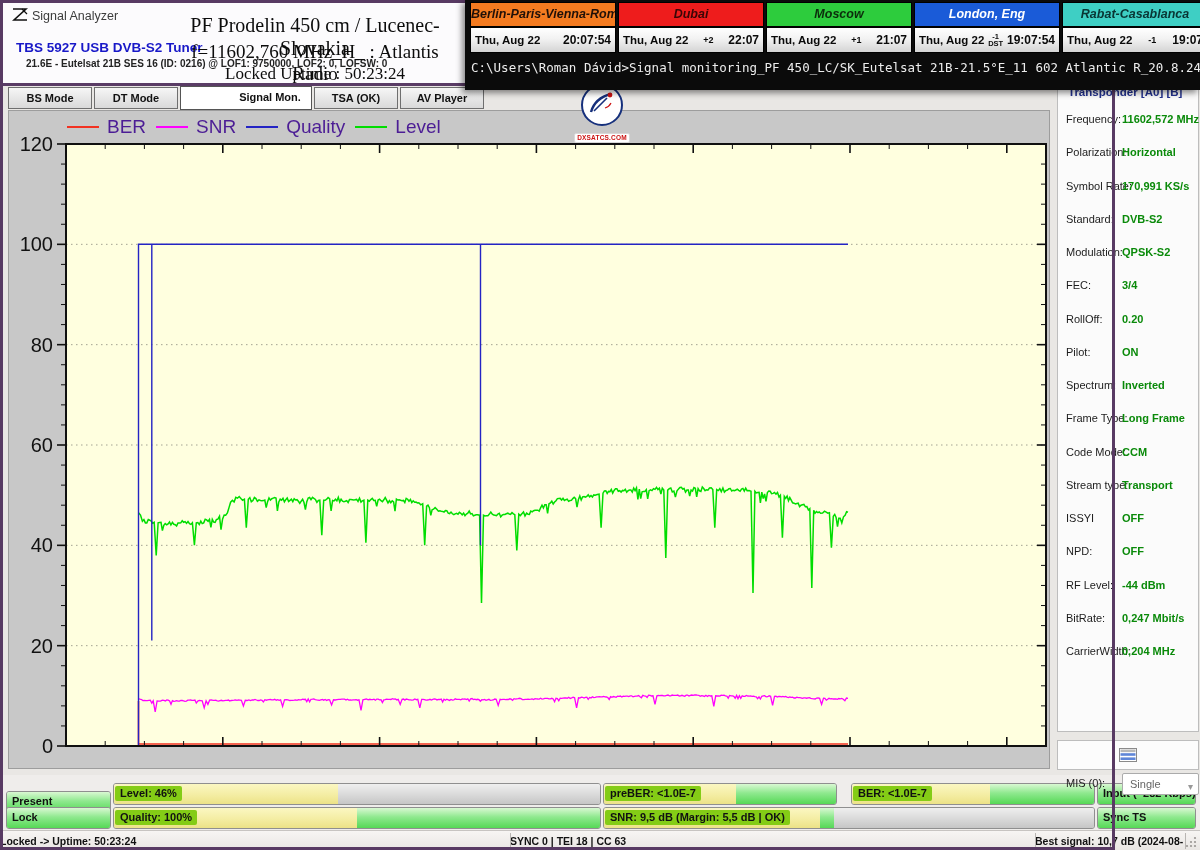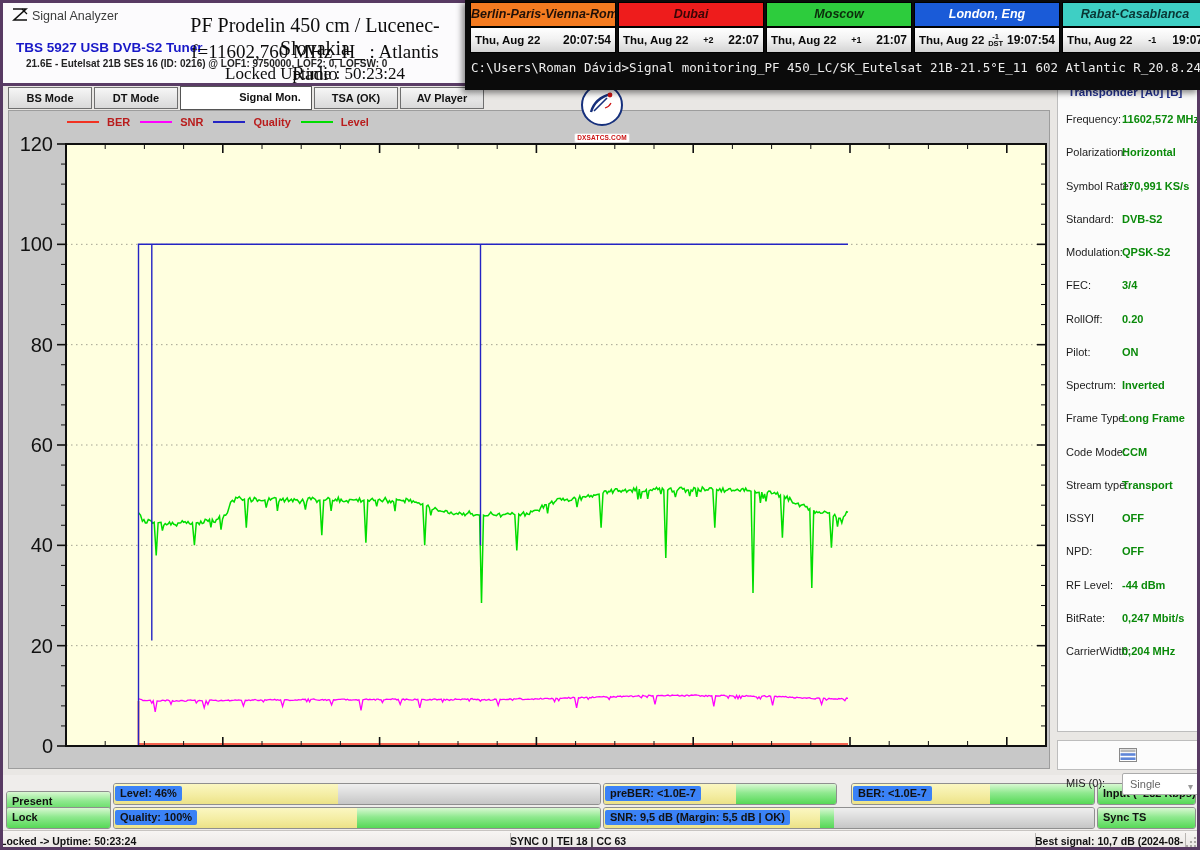--- a/index.html
+++ b/index.html
@@ -1,17 +1,17 @@
 <!DOCTYPE html>
 <html><head>
 <meta charset="utf-8">
 <style>
   html,body{margin:0;padding:0;width:1200px;height:850px;overflow:hidden;
     font-family:"Liberation Sans",sans-serif;background:#e9e7e4;position:relative;}
-  #stage{position:absolute;inset:0;width:1200px;height:850px;}
+  #stage{position:absolute;inset:0;width:1115px;height:850px;}
   .frame{position:absolute;inset:0;border:3px solid #583a63;pointer-events:none;z-index:30;}
 
   
   #titlebar{position:absolute;left:0;top:0;width:1200px;height:83px;background:#fcfbfd;z-index:5;}
   #titlebar-sep{position:absolute;left:0;top:83px;width:466px;height:3px;background:#5a3c66;z-index:6;}
   #app-title{position:absolute;left:32px;top:9px;font-size:12.5px;color:#3c3c3c;}
   #app-icon{position:absolute;left:12px;top:7px;width:16px;height:16px;}
   #tuner-name{position:absolute;left:16px;top:40px;font-size:13.5px;font-weight:bold;color:#1818c8;}
   #tuner-detail{position:absolute;left:26px;top:58px;font-size:10px;font-weight:bold;color:#232323;}
   .serifline{position:absolute;left:190px;width:250px;text-align:center;color:#0c0c0c;
@@ -25,21 +25,21 @@
   .tab{width:82px;height:20px;line-height:20px;text-align:center;font-size:11px;font-weight:bold;color:#111;
     background:linear-gradient(180deg,#f6f6f6,#d9d9d9);border:1px solid #6f6f6f;cursor:pointer;}
   .tab.active{background:#ffffff;height:22px;margin-top:-1px;border-color:#555;padding-left:48px;}
 
   
   #chart-panel{position:absolute;left:8px;top:110px;width:1040px;height:657px;background:#c8c8c8;
     border:1px solid #9d9d9d;z-index:4;}
   #legend{position:absolute;left:58px;top:5px;display:flex;align-items:center;gap:10px;z-index:2;}
   .lg-item{display:flex;align-items:center;gap:8px;}
   .lg-line{width:32px;height:0;border-top:2px solid #000;}
-  .lg-label{font-size:11px;color:#b91c1c;font-weight:bold;}
+  .lg-label{font-size:19px;color:#4c1d95;}
   #plot{position:absolute;left:0;top:0;}
 
   
   #logo{position:absolute;left:572px;top:84px;width:60px;height:52px;z-index:12;text-align:center;}
   #logo .circle{width:38px;height:38px;margin:0 auto;background:#ffffff;border:2px solid #16307c;
     border-radius:50%;position:relative;overflow:hidden;}
   #logo .txt{display:inline-block;margin-top:1px;background:#fff;border:1px solid #d8d8d8;border-radius:2px;
     font-size:6.5px;font-weight:bold;color:#cc1313;letter-spacing:.2px;padding:0 2px;line-height:8px;}
 
   
@@ -72,21 +72,21 @@
 
   
   #meters{position:absolute;left:0;top:775px;width:1200px;height:55px;background:#efedeb;z-index:5;}
   .meter{position:absolute;height:20px;border:1px solid #8f8f8f;border-radius:3px;overflow:hidden;background:#ddd;}
   .seg{position:absolute;top:0;bottom:0;}
   .seg-green{background:linear-gradient(180deg,#d9f8d2 0%,#8fe98f 45%,#56d856 100%);}
   .seg-yellow{background:linear-gradient(180deg,#fbf7c2 0%,#f3ecA0 60%,#ece287 100%);}
   .seg-grey{background:linear-gradient(180deg,#efefef 0%,#d9d9d9 55%,#c6c6c6 100%);}
   .meter-label{position:absolute;left:0;top:2px;height:15px;line-height:15px;font-size:11px;font-weight:bold;
     color:#111;white-space:nowrap;padding:0 5px;}
-  .meter-label.chip{background:#3b82f6;border-radius:2px;margin:0 0 0 1px;text-align:center;}
+  .meter-label.chip{background:#84cc16;border-radius:2px;margin:0 0 0 1px;text-align:center;}
 
   
   #statusbar{position:absolute;left:0;top:830px;width:1200px;height:20px;
     background:linear-gradient(180deg,#f7f5f3,#e8e5e2);border-top:1px solid #c7c4c1;z-index:5;
     font-size:10.5px;font-weight:bold;color:#111;}
   .sb-sec{position:absolute;top:0;height:20px;line-height:20px;}
   .sb-div{position:absolute;top:2px;height:16px;width:1px;background:#b8b5b2;}
   #grip{position:absolute;right:3px;bottom:3px;width:12px;height:12px;cursor:nwse-resize;}
 </style>
 </head>

